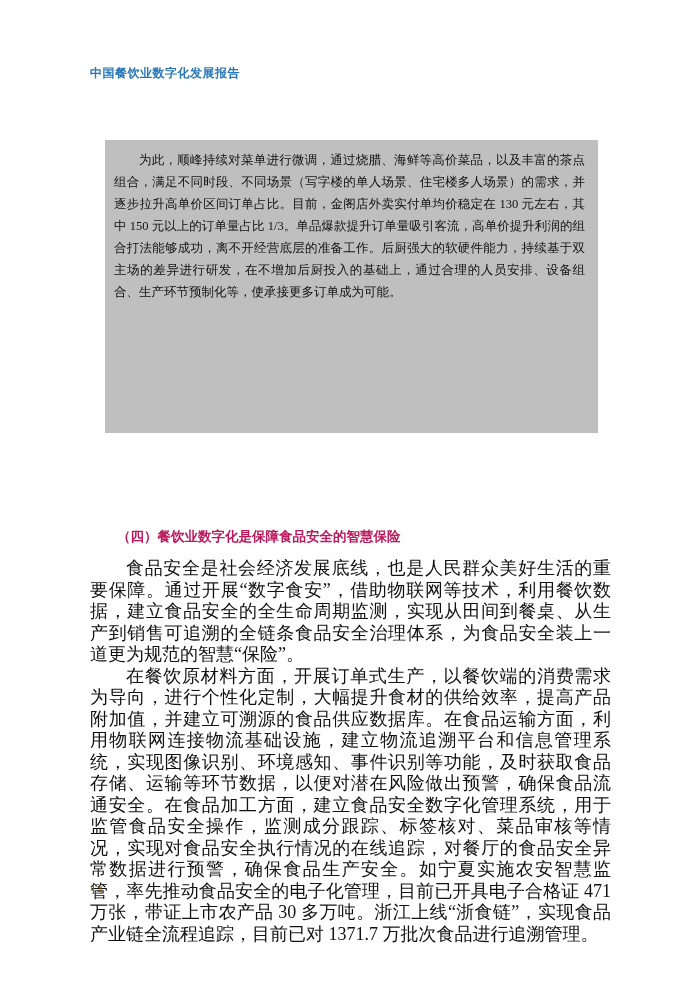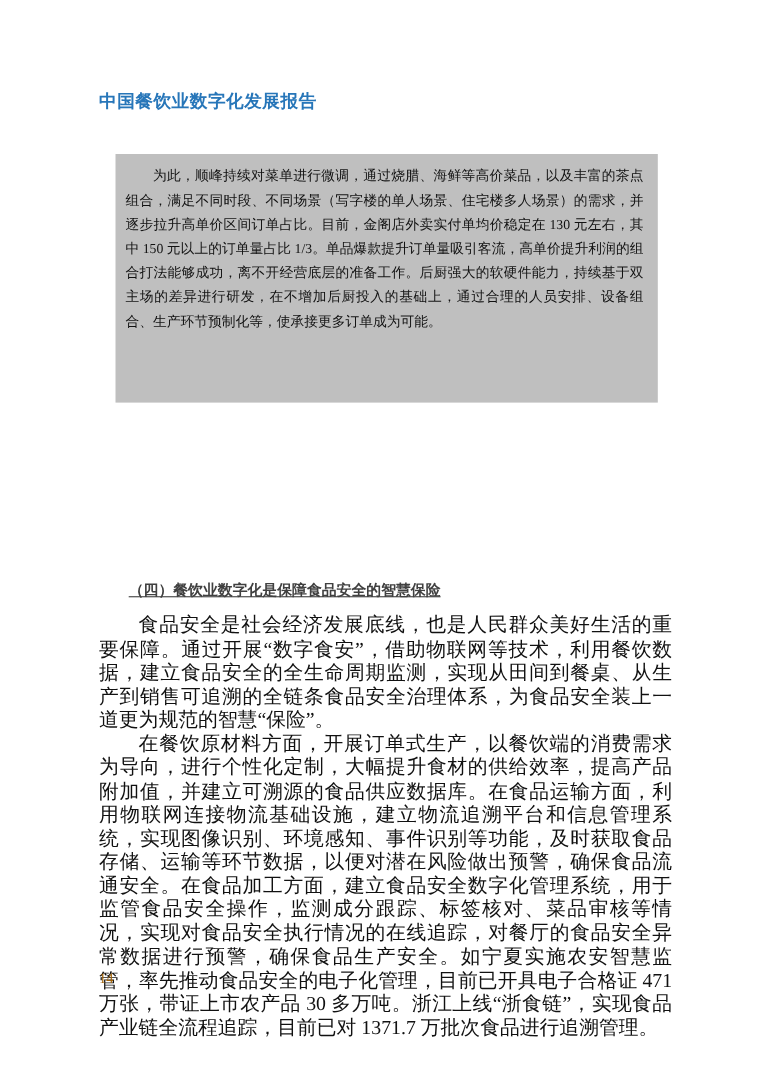--- a/index.html
+++ b/index.html
@@ -17,32 +17,32 @@
     color:var(--text-black);
     position:relative;
     overflow:hidden;
   }
   .page{
     position:absolute;inset:0;
     background:var(--page-white);
   }
   .doc-title{
     position:absolute;
-    left:90px;top:82px;
+    left:90px;top:65px;
     margin:0;
     color:var(--title-blue);
     font-family:Liberation Mono, monospace;
-    font-size:16px;
+    font-size:12px;
     font-weight:bold;
     letter-spacing:0.5px;
   }
   .gray-box{
     position:absolute;
     left:105px;top:140px;
-    width:493px;height:226px;
+    width:493px;height:293px;
     background:var(--box-gray);
     padding:9px 13px 9px 9px;
   }
   .gray-box p{
     margin:0 0 4px 0;
     font-size:12.5px;
     line-height:22px;
     text-align:justify;
     text-indent:2em;
     color:#111;
@@ -50,23 +50,22 @@
   .content{
     position:absolute;
     left:90px;top:528px;
     width:521px;
   }
   .section-heading{
     margin:0 0 12px 0;
     font-family:"Liberation Sans","DejaVu Sans",sans-serif;
     font-size:13.5px;
     font-weight:bold;
-    color:#404040;
+    color:#be185d;
     text-indent:2em;
-    text-decoration:underline;
   }
   .content p.body-para{
     margin:0;
     font-size:18px;
     line-height:21.5px;
     text-align:justify;
     text-indent:2em;
     color:#111;
   }
   .page-number{

